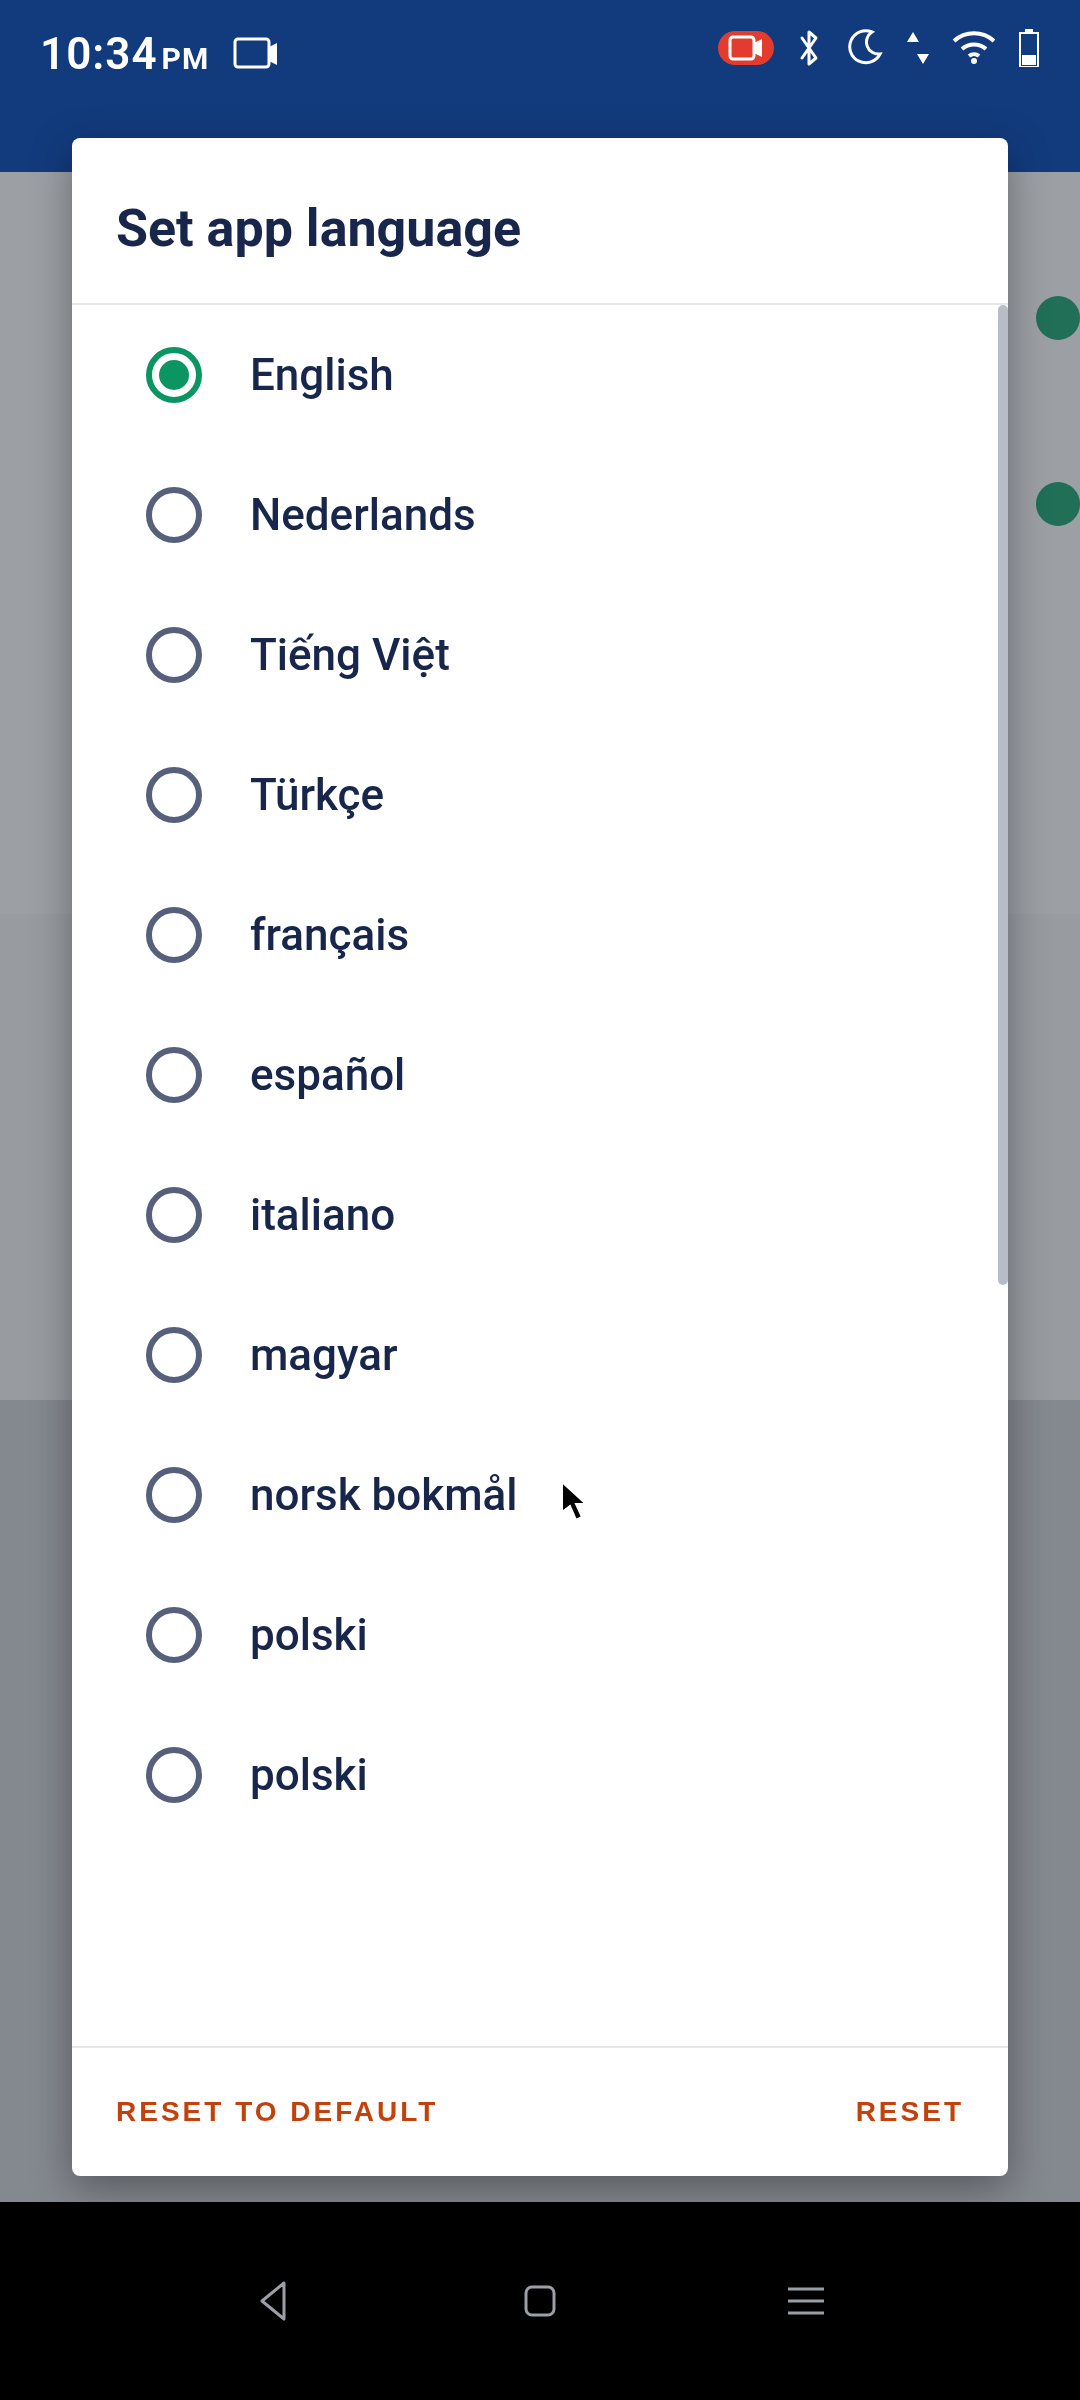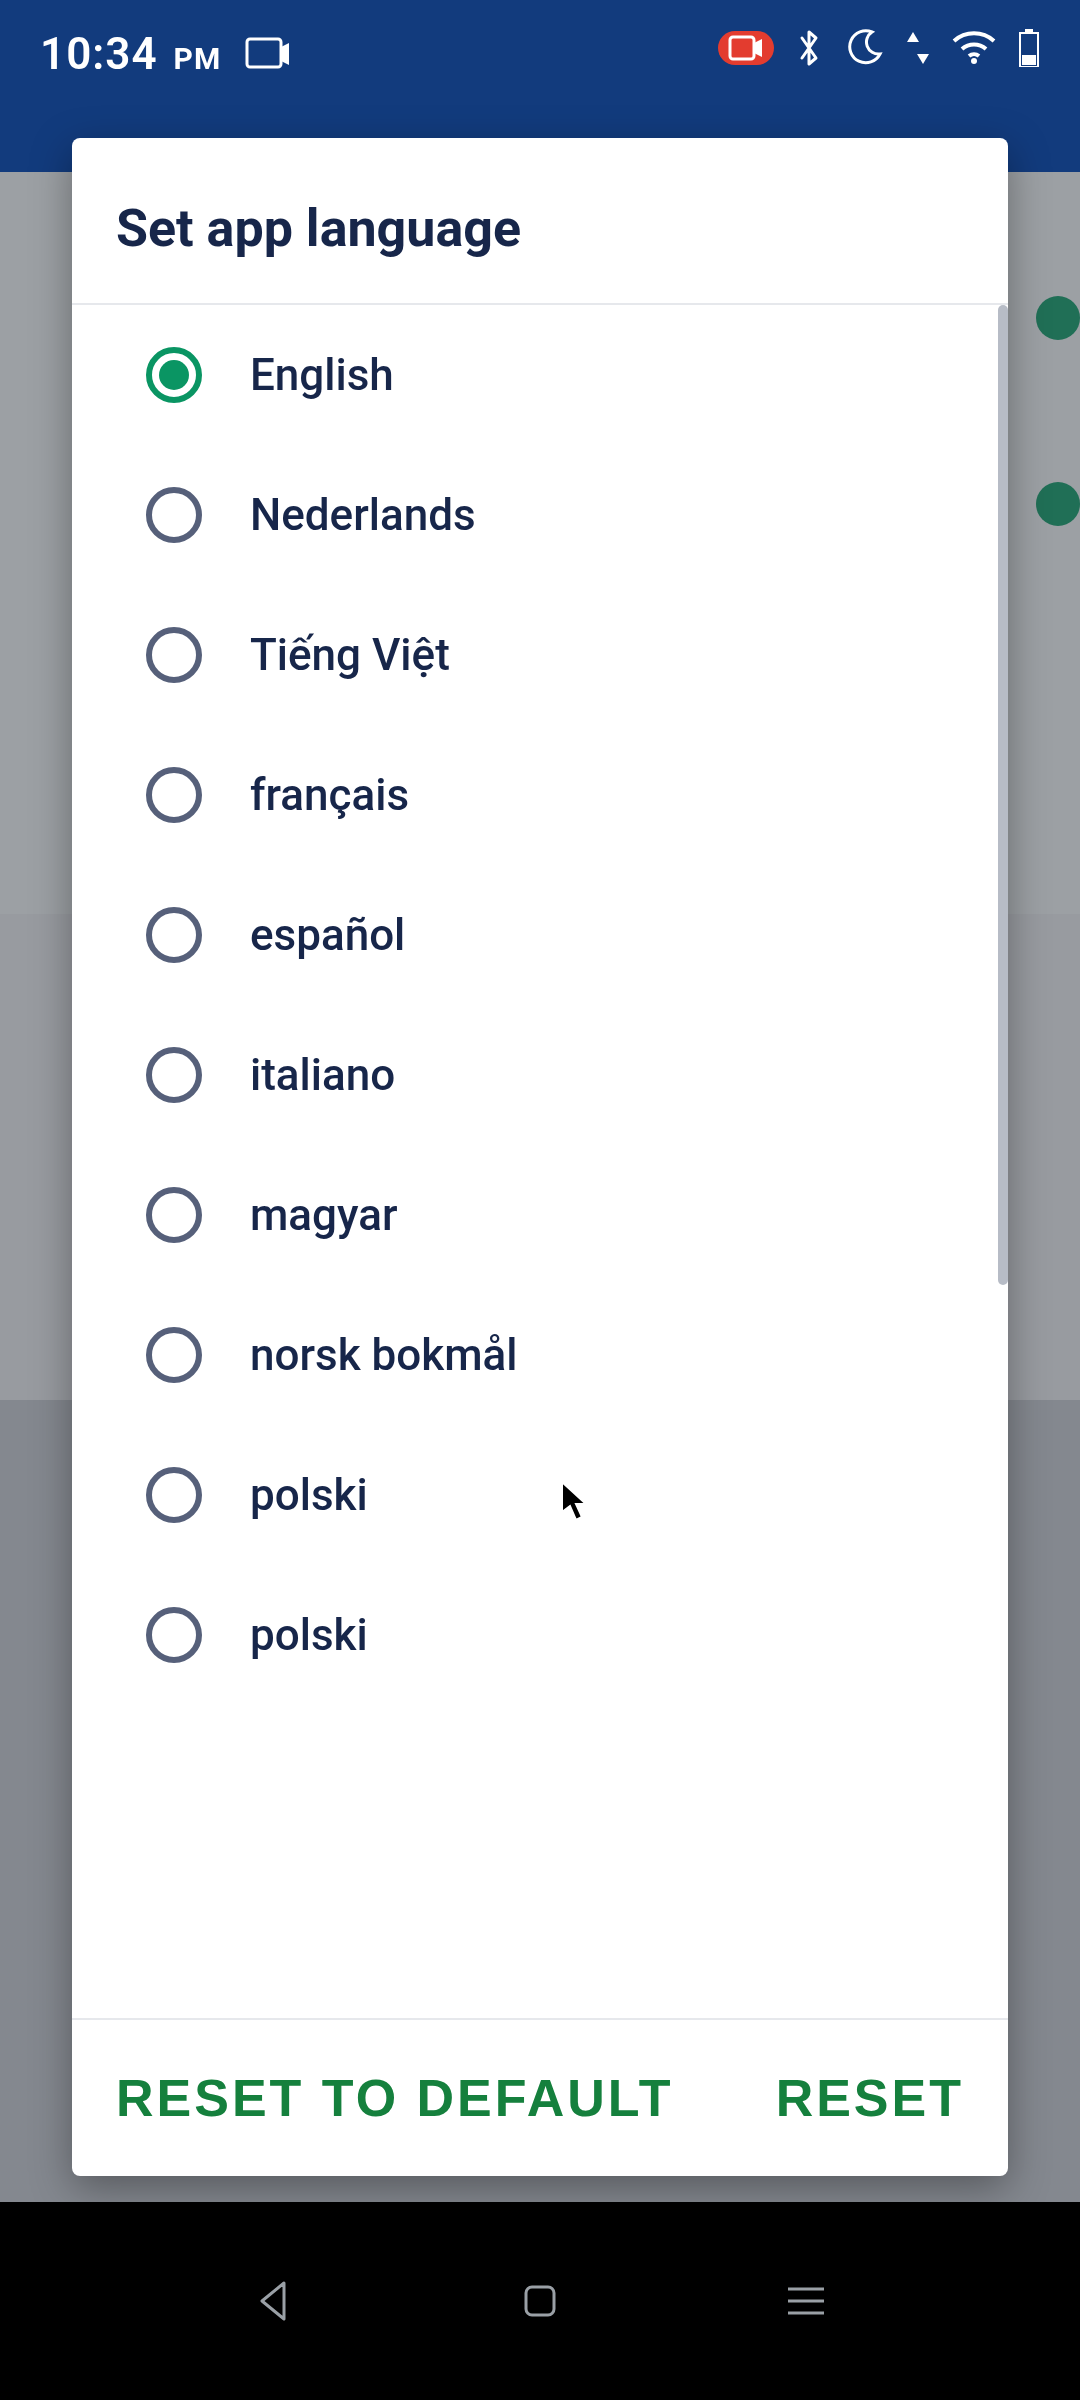--- a/index.html
+++ b/index.html
@@ -7,21 +7,21 @@
   .screen { position:relative; width:1080px; height:2400px; background:#bfc4cb; }
 
   
   .statusbar {
     position:absolute; left:0; top:0; width:100%; height:172px;
     background:#123b7d; color:#fff;
     display:flex; align-items:flex-start; padding:28px 40px 0 40px;
   }
   .status-left { display:flex; align-items:center; gap:24px; }
   .clock { font-size:44px; font-weight:600; letter-spacing:1px; }
-  .clock-suffix { font-size:30px; font-weight:700; margin-left:16px; }
+  .clock-suffix { font-size:30px; font-weight:700; margin-left:4px; }
   .status-right { margin-left:auto; display:flex; align-items:center; gap:22px; }
   .rec-badge { background:#e33c2f; border-radius:18px; padding:4px 10px; display:flex; align-items:center; }
   .statusbar svg { display:block; }
 
   
   .bg-row { position:absolute; left:0; width:100%; background:#eceef1; }
   .bg-row1 { top:172px; height:436px; }
   .bg-row2 { top:608px; height:306px; }
   .bg-row3 { top:914px; height:486px; background:#e3e5e9; }
   .bg-dot { position:absolute; width:44px; height:44px; border-radius:50%; background:#0a9563; }
@@ -69,22 +69,22 @@
     background:#b7bcc6; border-radius:6px;
   }
 
   .dialog-actions {
     border-top:2px solid #e6e8ec;
     display:flex; align-items:center; justify-content:space-between;
     padding:48px 44px;
   }
   .action-btn {
     background:none; border:none; cursor:pointer;
-    font-size:52px; font-weight:800; letter-spacing:3px;
-    color:#15803d;
+    font-size:28px; font-weight:800; letter-spacing:3px;
+    color:#c2410c;
   }
 
   
   .cursor { position:absolute; left:560px; top:1480px; width:30px; height:42px; }
 
   
   .navbar {
     position:absolute; left:0; bottom:0; width:100%; height:198px;
     background:#000; display:flex; align-items:center; justify-content:space-around;
     padding:0 140px;
@@ -169,20 +169,24 @@
           </span>
         <span class="option-label">English</span>
       </div>
       <div class="option-row">
         <span class="radio"></span>
         <span class="option-label">Nederlands</span>
       </div>
       <div class="option-row">
         <span class="radio"></span>
         <span class="option-label">Tiếng Việt</span>
+      </div>
+      <div class="option-row">
+        <span class="radio"></span>
+        <span class="option-label">Türkçe</span>
       </div>
       <div class="option-row">
         <span class="radio"></span>
         <span class="option-label">français</span>
       </div>
       <div class="option-row">
         <span class="radio"></span>
         <span class="option-label">español</span>
       </div>
       <div class="option-row">

